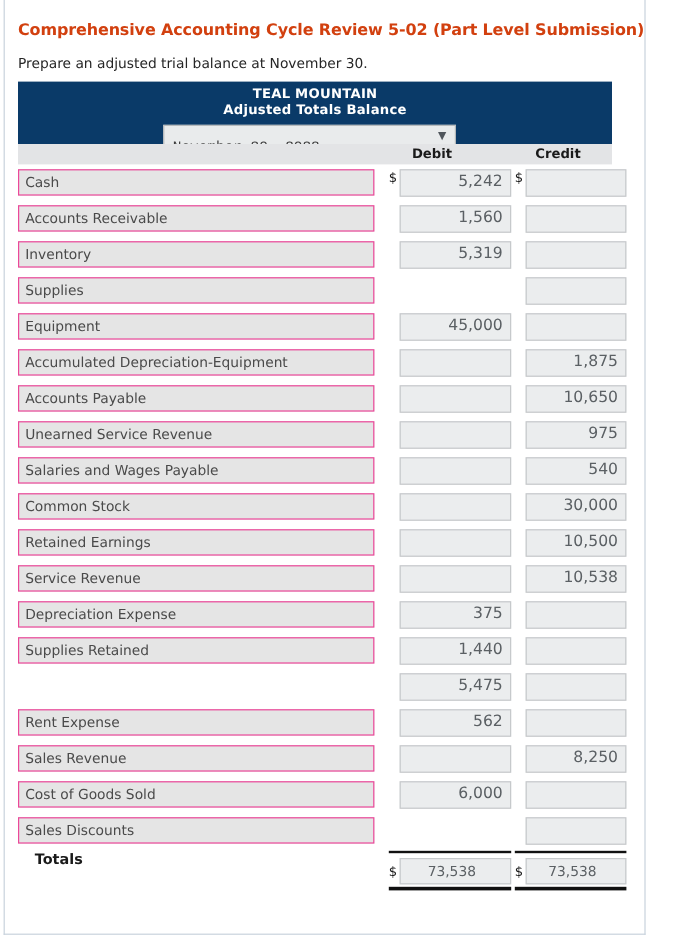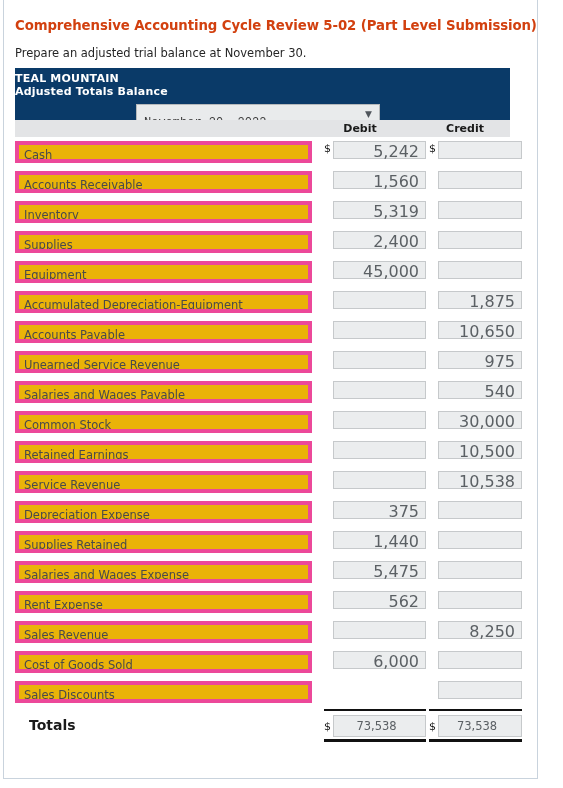--- a/index.html
+++ b/index.html
@@ -56,21 +56,21 @@
     top: 68px;
     width: 495px;
   }
 
   
   #statement-banner {
     position: relative;
     background: #0a3a68;
     height: 52px;
     color: #ffffff;
-    text-align: left;
+    text-align: center;
   }
   #company-name {
     position: absolute;
     left: 0;
     right: 0;
     top: 4px;
     font-size: 11px;
     font-weight: bold;
     letter-spacing: 0.2px;
   }
@@ -134,22 +134,22 @@
   .account-row {
     position: relative;
     height: 30px;
   }
   .account-name-field {
     position: absolute;
     left: 0px;
     top: 4px;
     width: 297px;
     height: 22px;
-    background: #eab308;
-    border: 4px solid #ec4899;
+    background: #e5e5e5;
+    border: 1px solid #ec4899;
     box-sizing: border-box;
     font-size: 11.5px;
     color: #4a4a4a;
     line-height: 20px;
     padding-left: 5px;
     white-space: nowrap;
     overflow: hidden;
   }
   .amount-cell {
     position: absolute;
@@ -157,25 +157,25 @@
     height: 22px;
   }
   .amount-cell.debit  { left: 318px; width: 93px; }
   .amount-cell.credit { left: 423px; width: 84px; }
 
   .amount-field {
     position: absolute;
     left: 0;
     top: 0;
     width: 100%;
-    height: 18px;
+    height: 23px;
     background: #ebedee;
     border: 1px solid #c6c9cb;
     box-sizing: border-box;
-    font-size: 16px;
+    font-size: 13px;
     color: #5b6064;
     line-height: 20px;
     text-align: right;
     padding-right: 6px;
   }
   .currency-sign {
     position: absolute;
     top: 5px;
     font-size: 11px;
     color: #1a1a1a;
@@ -185,22 +185,22 @@
   #dollar-credit { left: 414px; }
 
   
   #totals-row {
     position: relative;
     height: 34px;
   }
   #totals-label {
     position: absolute;
     left: 14px;
-    top: 10px;
-    font-size: 14px;
+    top: 2px;
+    font-size: 12px;
     font-weight: bold;
     color: #1a1a1a;
   }
   .total-cell {
     position: absolute;
     top: 8px;
     height: 22px;
   }
   .total-cell.debit  { left: 318px; width: 93px; }
   .total-cell.credit { left: 423px; width: 84px; }
@@ -286,23 +286,20 @@
           <div class="account-name-field">Inventory</div>
           <div class="amount-cell debit">
             <div class="amount-field">5,319</div>
           </div>
           <div class="amount-cell credit">
             <div class="amount-field"></div>
           </div>
         </div>
         <div class="account-row">
           <div class="account-name-field">Supplies</div>
-          <div class="amount-cell debit">
-            <div class="amount-field">2,400</div>
-          </div>
           <div class="amount-cell credit">
             <div class="amount-field"></div>
           </div>
         </div>
         <div class="account-row">
           <div class="account-name-field">Equipment</div>
           <div class="amount-cell debit">
             <div class="amount-field">45,000</div>
           </div>
           <div class="amount-cell credit">
@@ -384,21 +381,20 @@
         <div class="account-row">
           <div class="account-name-field">Supplies Retained</div>
           <div class="amount-cell debit">
             <div class="amount-field">1,440</div>
           </div>
           <div class="amount-cell credit">
             <div class="amount-field"></div>
           </div>
         </div>
         <div class="account-row">
-          <div class="account-name-field">Salaries and Wages Expense</div>
           <div class="amount-cell debit">
             <div class="amount-field">5,475</div>
           </div>
           <div class="amount-cell credit">
             <div class="amount-field"></div>
           </div>
         </div>
         <div class="account-row">
           <div class="account-name-field">Rent Expense</div>
           <div class="amount-cell debit">

